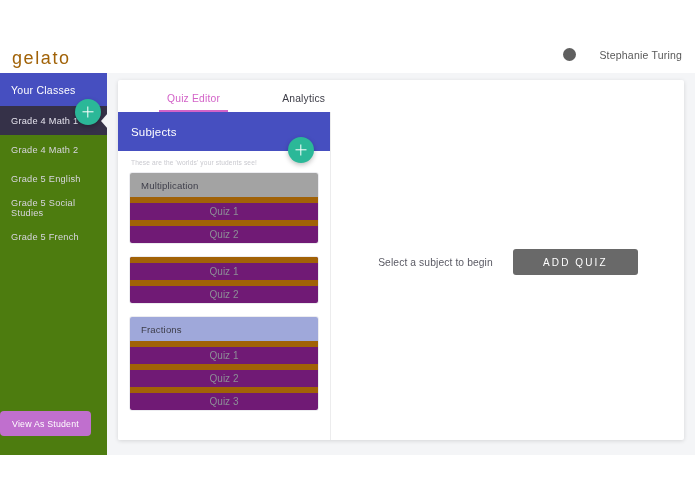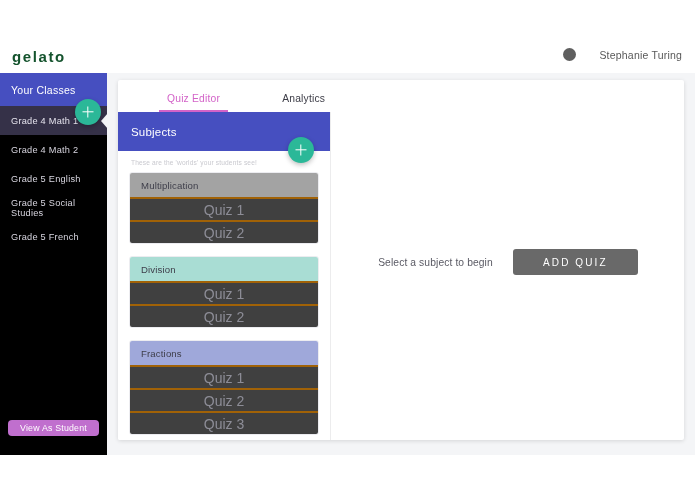--- a/index.html
+++ b/index.html
@@ -22,24 +22,24 @@
   
   .topbar {
     position: absolute;
     left: 0; top: 0;
     width: 695px; height: 73px;
     background: #ffffff;
   }
   .brand {
     position: absolute;
     left: 12px; top: 48px;
-    font-size: 15px;
+    font-size: 18px;
     letter-spacing: 1.6px;
-    color: #14532d;
-    font-weight: 700;
+    color: #a16207;
+    font-weight: 400;
   }
   .user-block {
     position: absolute;
     right: 13px; top: 48px;
     display: flex;
     align-items: center;
     gap: 23px;
   }
   .avatar {
     width: 13px; height: 13px;
@@ -51,21 +51,21 @@
     font-size: 10.5px;
     color: #585858;
     letter-spacing: .2px;
   }
 
   
   .sidenav {
     position: absolute;
     left: 0; top: 73px;
     width: 107px; height: 382px;
-    background: #000000;
+    background: #4d7c0f;
   }
   .nav-header {
     position: relative;
     height: 33px;
     background: #464fc0;
     display: flex;
     align-items: center;
     padding-left: 11px;
     color: #ffffff;
     font-size: 10.5px;
@@ -124,22 +124,22 @@
     width: 11px; height: 1.4px;
     transform: translate(-50%, -50%);
   }
   .fab-nav::after, .fab-sub::after {
     width: 1.4px; height: 11px;
     transform: translate(-50%, -50%);
   }
 
   .view-student-btn {
     position: absolute;
-    left: 8px; bottom: 19px;
-    width: 91px; height: 16px;
+    left: 0; bottom: 19px;
+    width: 91px; height: 25px;
     border: none;
     border-radius: 4px;
     background: #c06fce;
     color: #ffffff;
     font-family: "Liberation Sans", sans-serif;
     font-size: 8.8px;
     letter-spacing: .2px;
     cursor: pointer;
   }
 
@@ -232,24 +232,24 @@
     padding-left: 11px;
     font-size: 9.6px;
     color: #3e3e4a;
     letter-spacing: .15px;
   }
   .quiz-row {
     height: 23px;
     display: flex;
     align-items: center;
     justify-content: center;
-    font-size: 14px;
+    font-size: 10px;
     color: #8d8d97;
-    border-top: 2px solid #a16207;
-    background: #404040;
+    border-top: 6px solid #a16207;
+    background: #701a75;
     cursor: pointer;
   }
 
   
   .detail-pane {
     position: absolute;
     left: 214px; top: 32px;
     right: 0; bottom: 0;
     display: flex;
     flex-direction: row;
@@ -323,21 +323,20 @@
       <div class="subject-col">
         <div class="subject-header">Subjects</div>
         <div class="subject-hint">These are the 'worlds' your students see!</div>
         <div class="subject-list" id="subject-list">
             <div class="subject-card">
               <div class="subject-title" style="background: #a3a3a3;">Multiplication</div>
               <div class="quiz-row">Quiz 1</div>
               <div class="quiz-row">Quiz 2</div>
             </div>
             <div class="subject-card">
-              <div class="subject-title" style="background: rgb(169, 221, 212);">Division</div>
               <div class="quiz-row">Quiz 1</div>
               <div class="quiz-row">Quiz 2</div>
             </div>
             <div class="subject-card">
               <div class="subject-title" style="background: rgb(159, 168, 218);">Fractions</div>
               <div class="quiz-row">Quiz 1</div>
               <div class="quiz-row">Quiz 2</div>
               <div class="quiz-row">Quiz 3</div>
             </div>
           </div>

